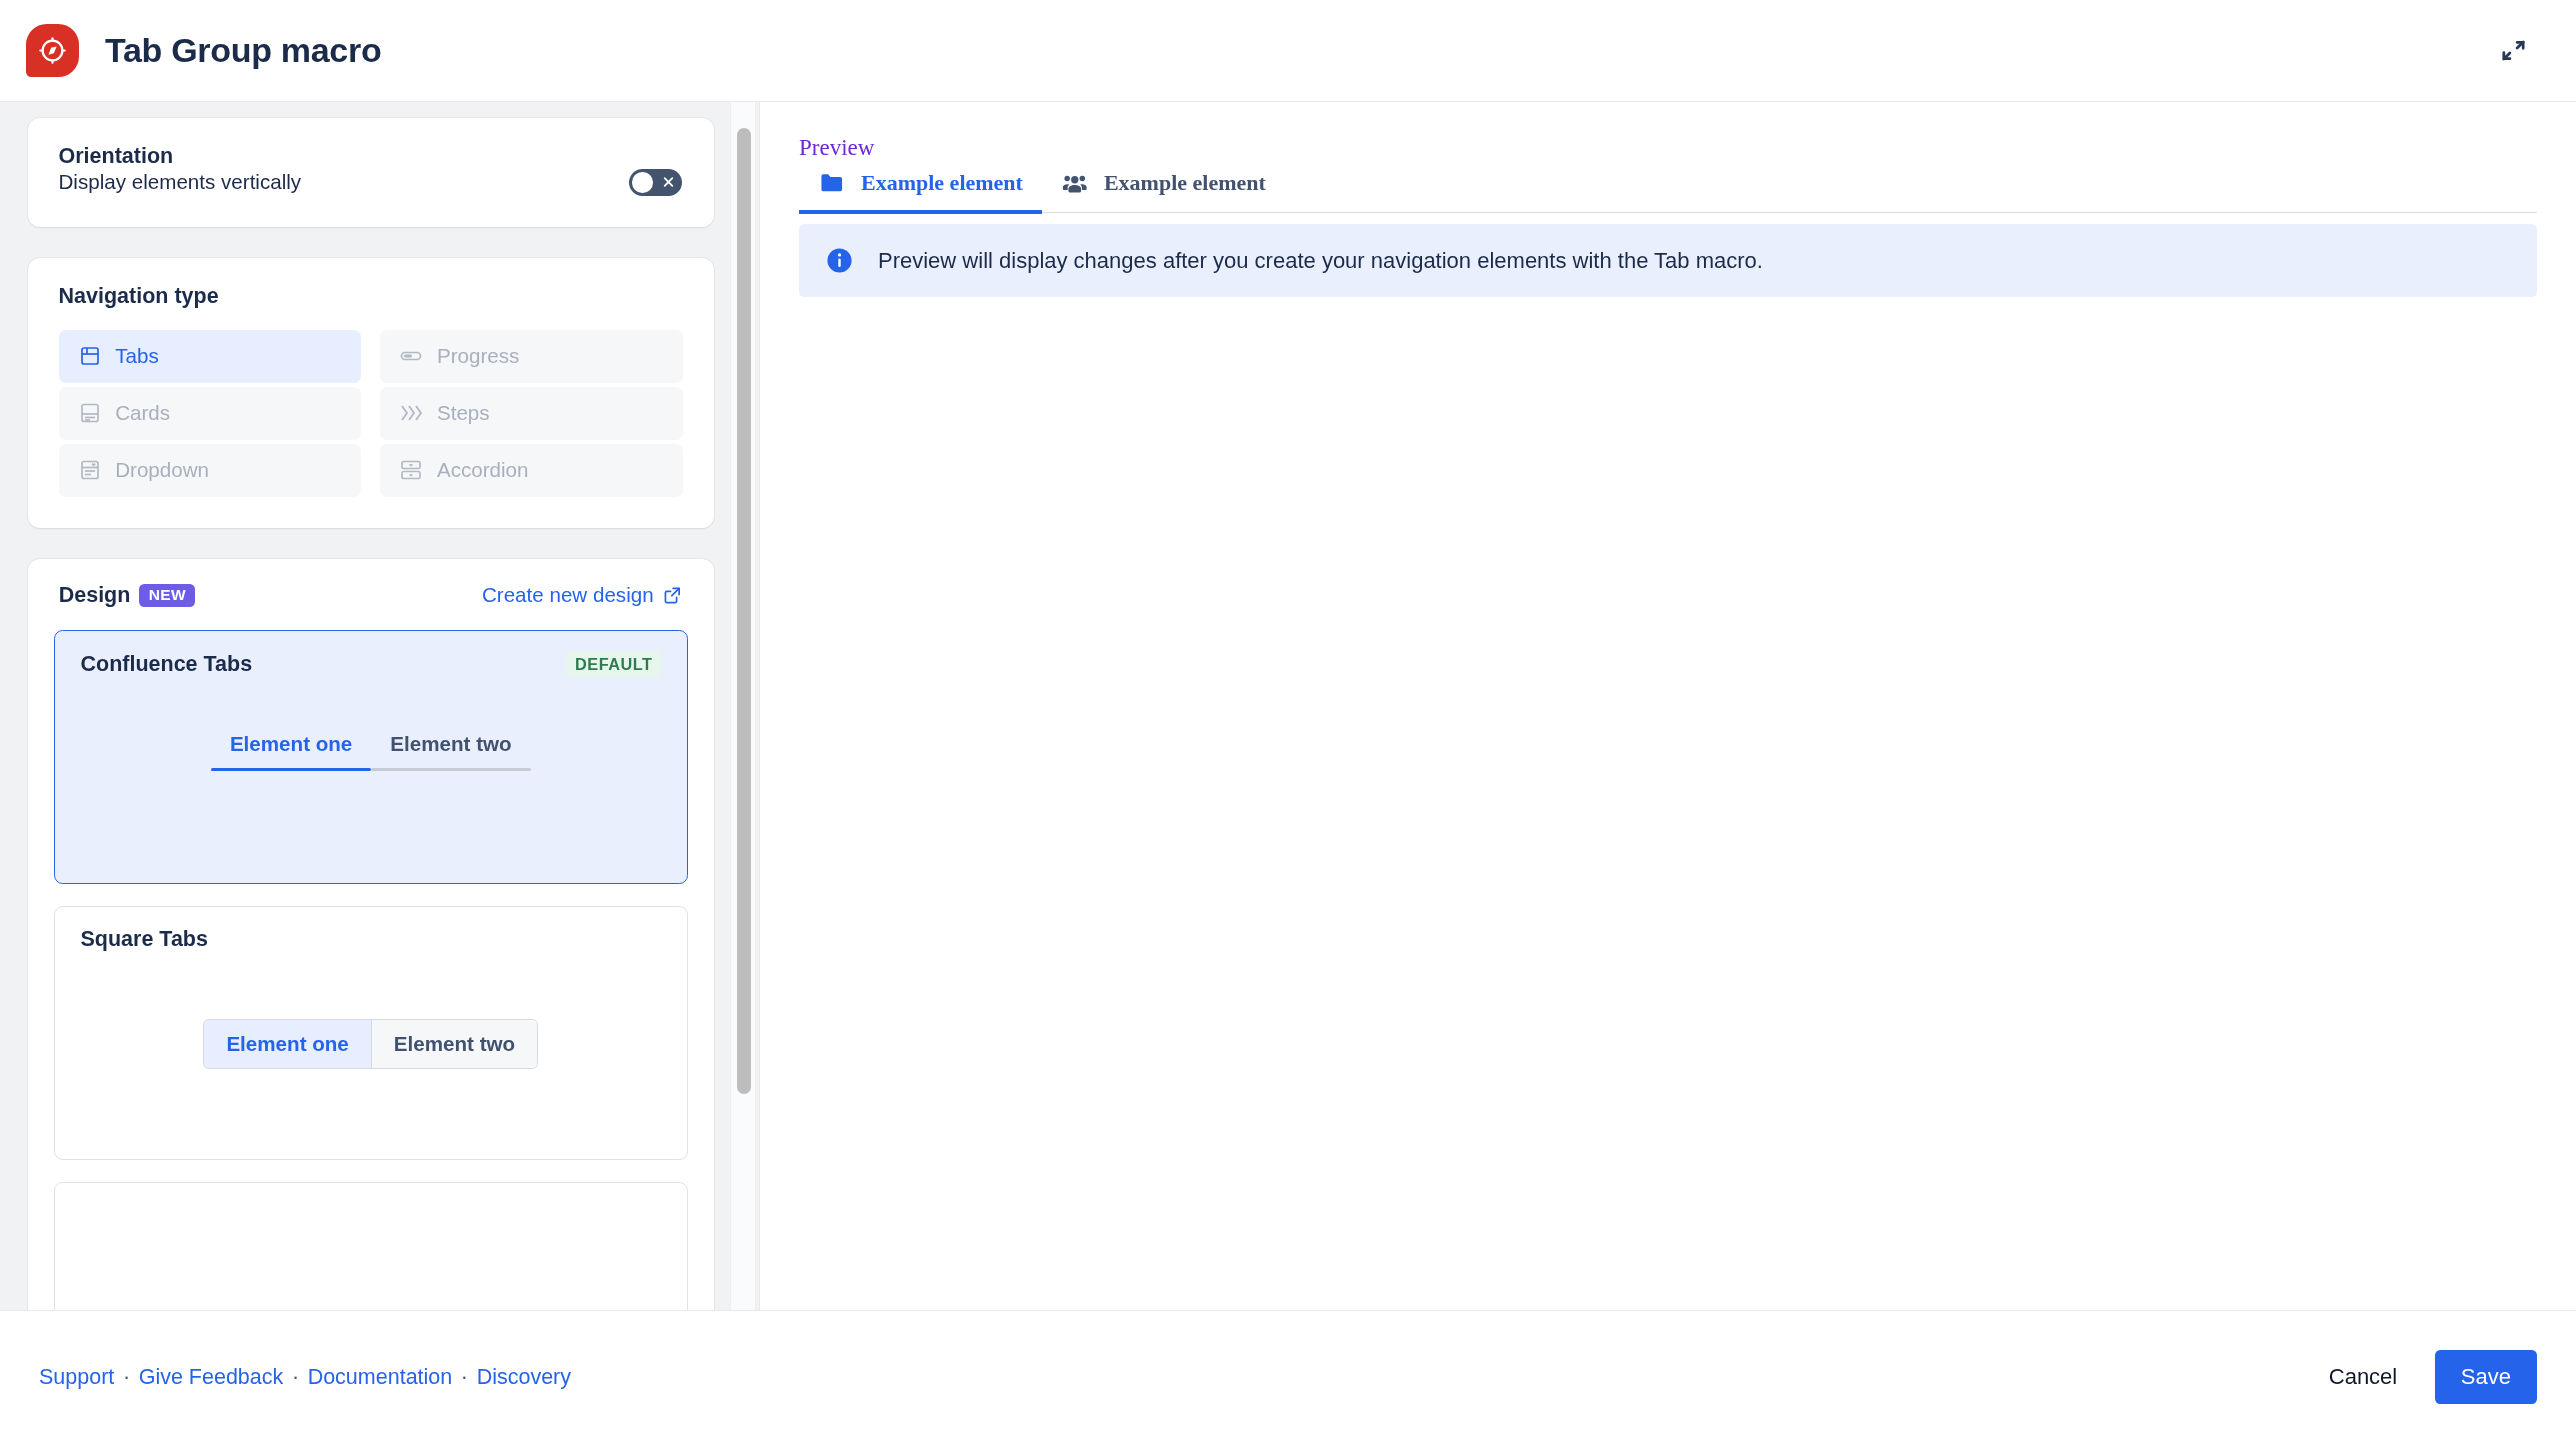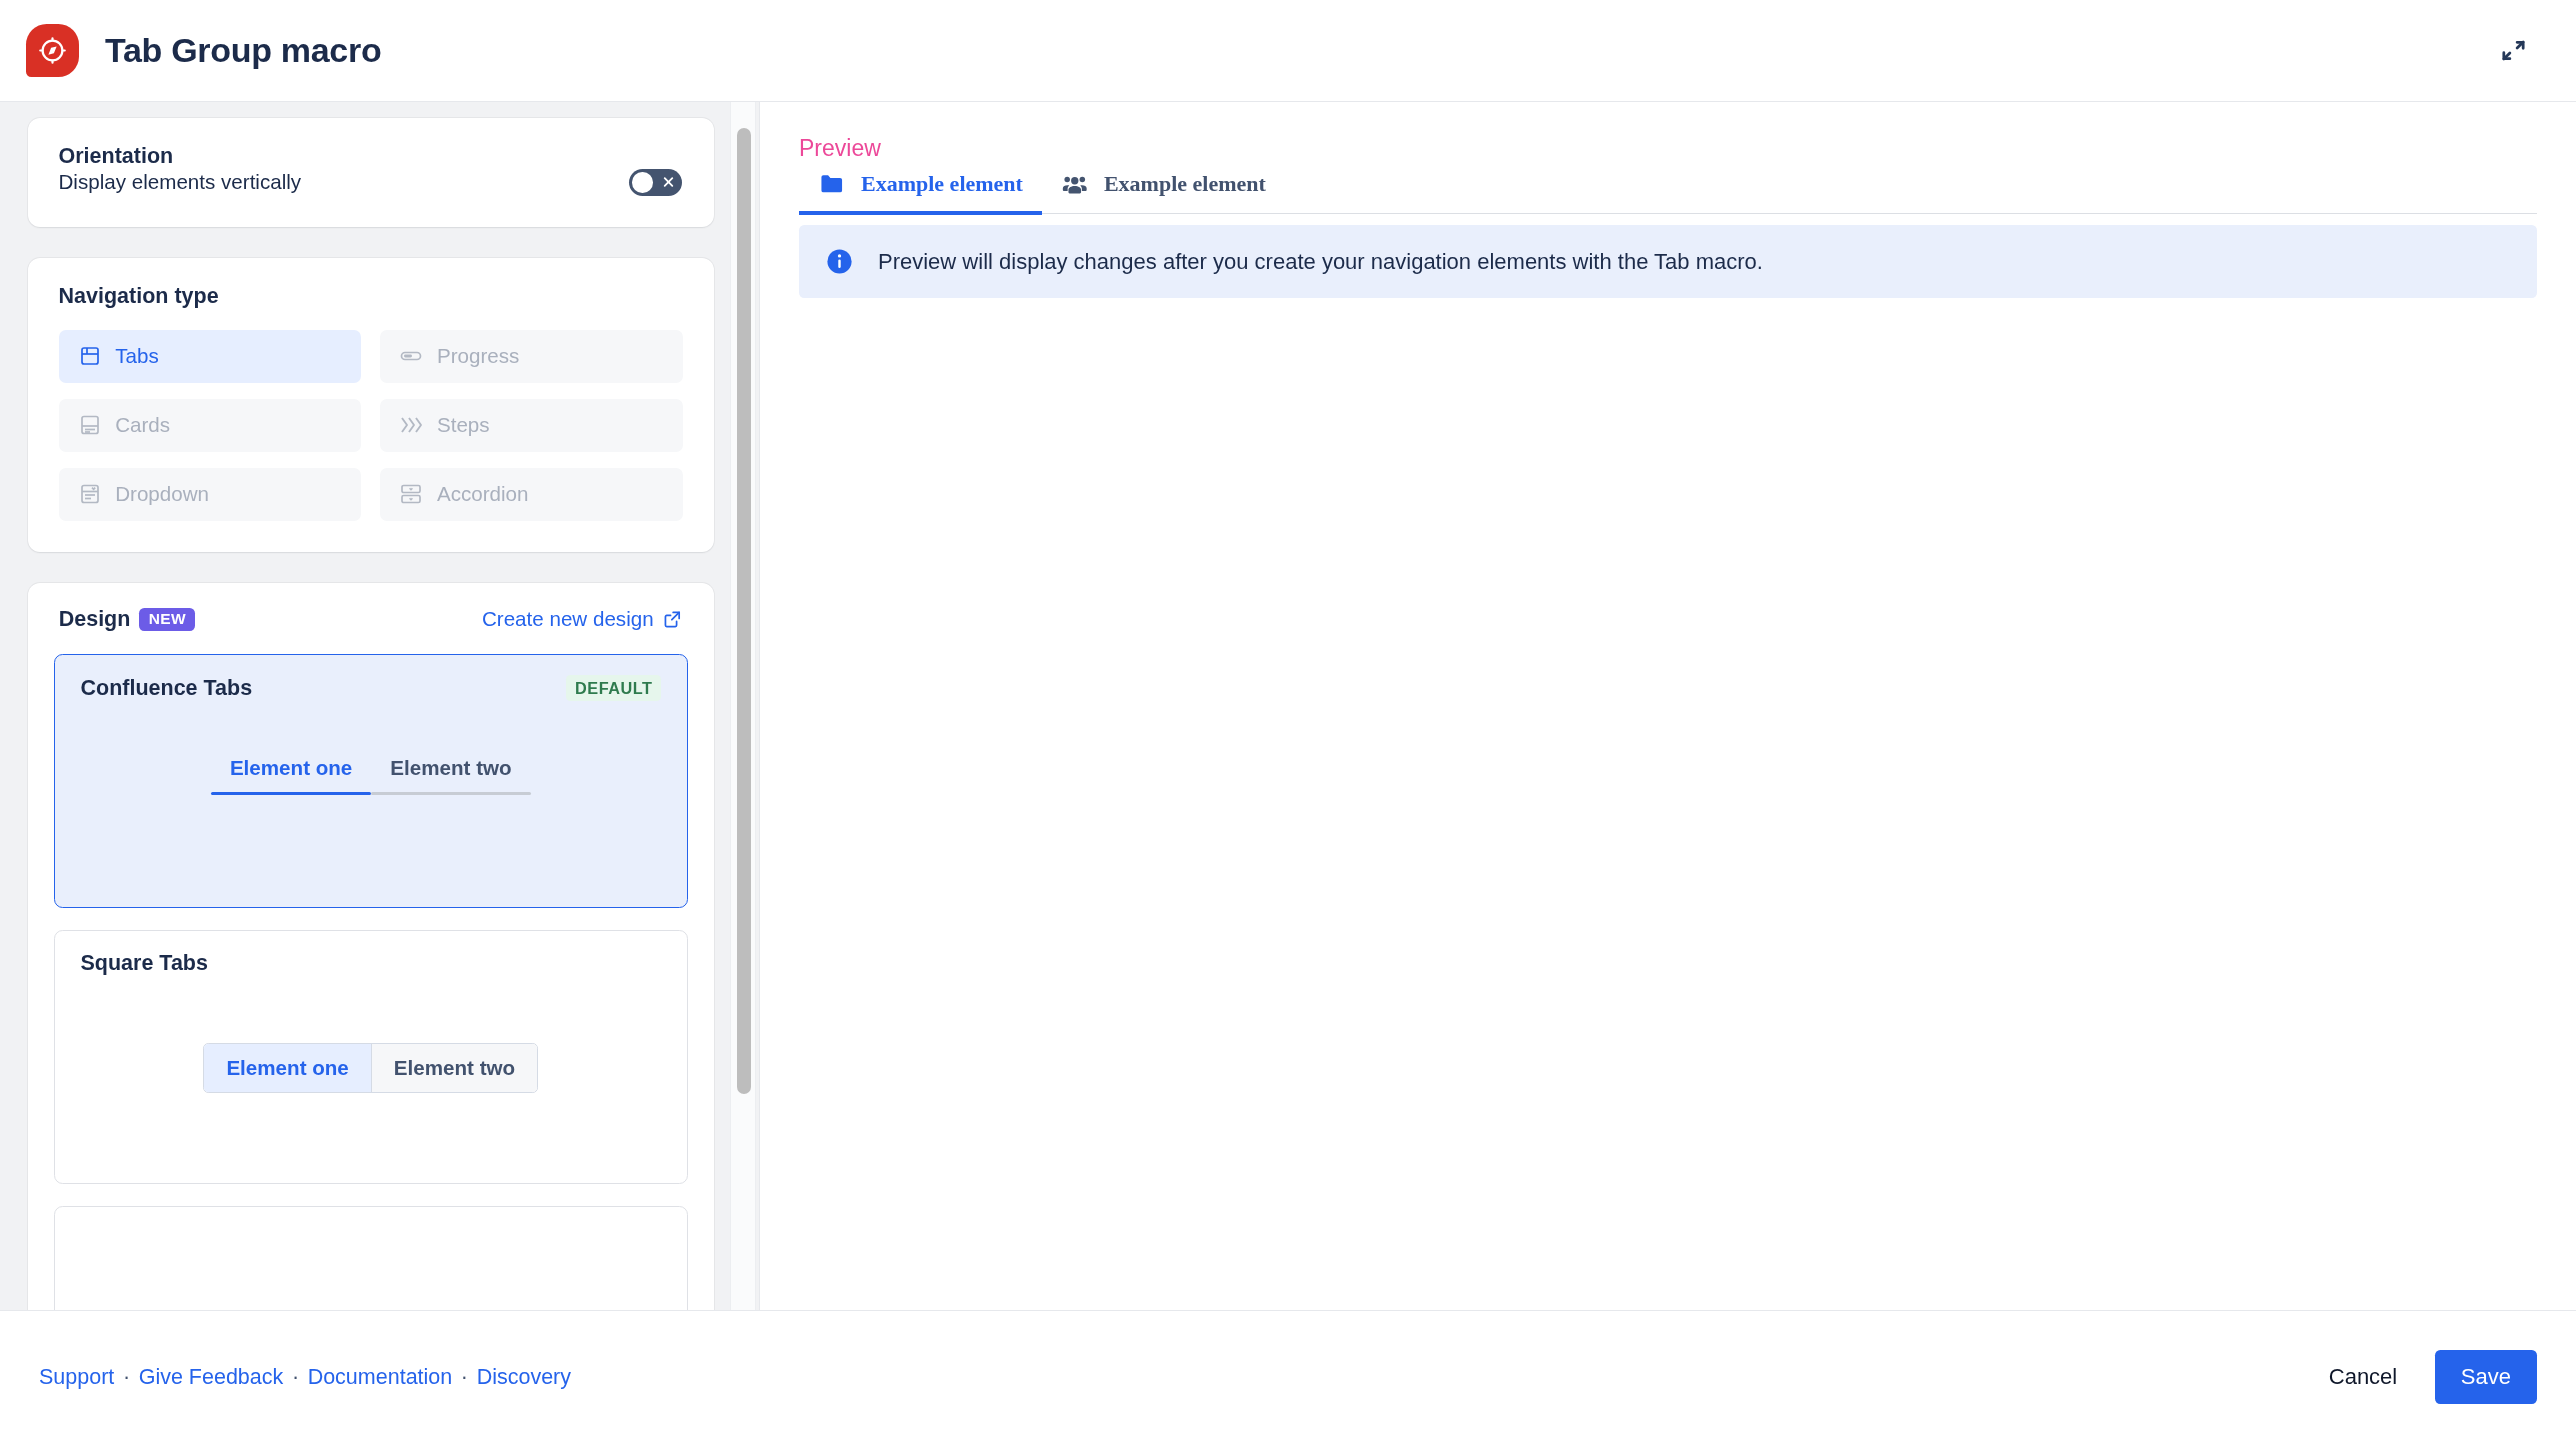--- a/index.html
+++ b/index.html
@@ -88,21 +88,21 @@
   }
   .toggle .xmark {
     position: absolute; right: 6.9px; top: 50%; transform: translateY(-50%);
     width: 13px; height: 13px;
   }
 
   
   .navtype { padding: 26px 31px 31px 31px; }
   .nav-grid {
     display: grid; grid-template-columns: 1fr 1fr;
-    gap: 16px 19px; margin-top: 20.6px;
+    gap: 4px 19px; margin-top: 20.6px;
   }
   .nav-opt {
     height: 53px; border-radius: 6.9px;
     display: flex; align-items: center; gap: 13.7px;
     padding-left: 19px;
     background: #f6f7f9; color: #a9b0bd;
     font-size: 20.6px; cursor: pointer; user-select: none;
   }
   .nav-opt.active { background: #e6eeff; color: #2563eb; }
   .nav-opt svg { width: 24px; height: 24px; flex: 0 0 24px; }
@@ -153,21 +153,21 @@
   .sq-item.on { background: #e6eeff; color: #2563eb; }
   .sq-item.off { background: #f6f7f9; color: #42526e; border-left: 0.9px solid #d5dbe5; }
 
   
   .right-panel {
     flex: 1 1 auto; background: #ffffff;
     border-left: 0.9px solid #e6e8ec; border-top: 0.9px solid #e6e8ec;
     padding: 33px 39px 0 39px;
     min-width: 0;
   }
-  .preview-title { font-size: 23px; color: #ec4899; }
+  .preview-title { font-size: 23px; color: #6d28d9; font-family: Liberation Serif, serif; }
   .preview-tabs { display: flex; margin-top: 8px; border-bottom: 1.7px solid #dcdfe4; font-family: Liberation Serif, serif; }
   .pv-tab {
     display: flex; align-items: center; gap: 15.5px;
     padding: 0 19px 15.5px 19px; cursor: pointer;
     font-size: 22px; font-weight: 700; color: #42526e;
     position: relative;
   }
   .pv-tab.active { color: #2563eb; }
   .pv-tab.active::after {
     content: ""; position: absolute; left: 0; right: 0; bottom: -1.7px;

